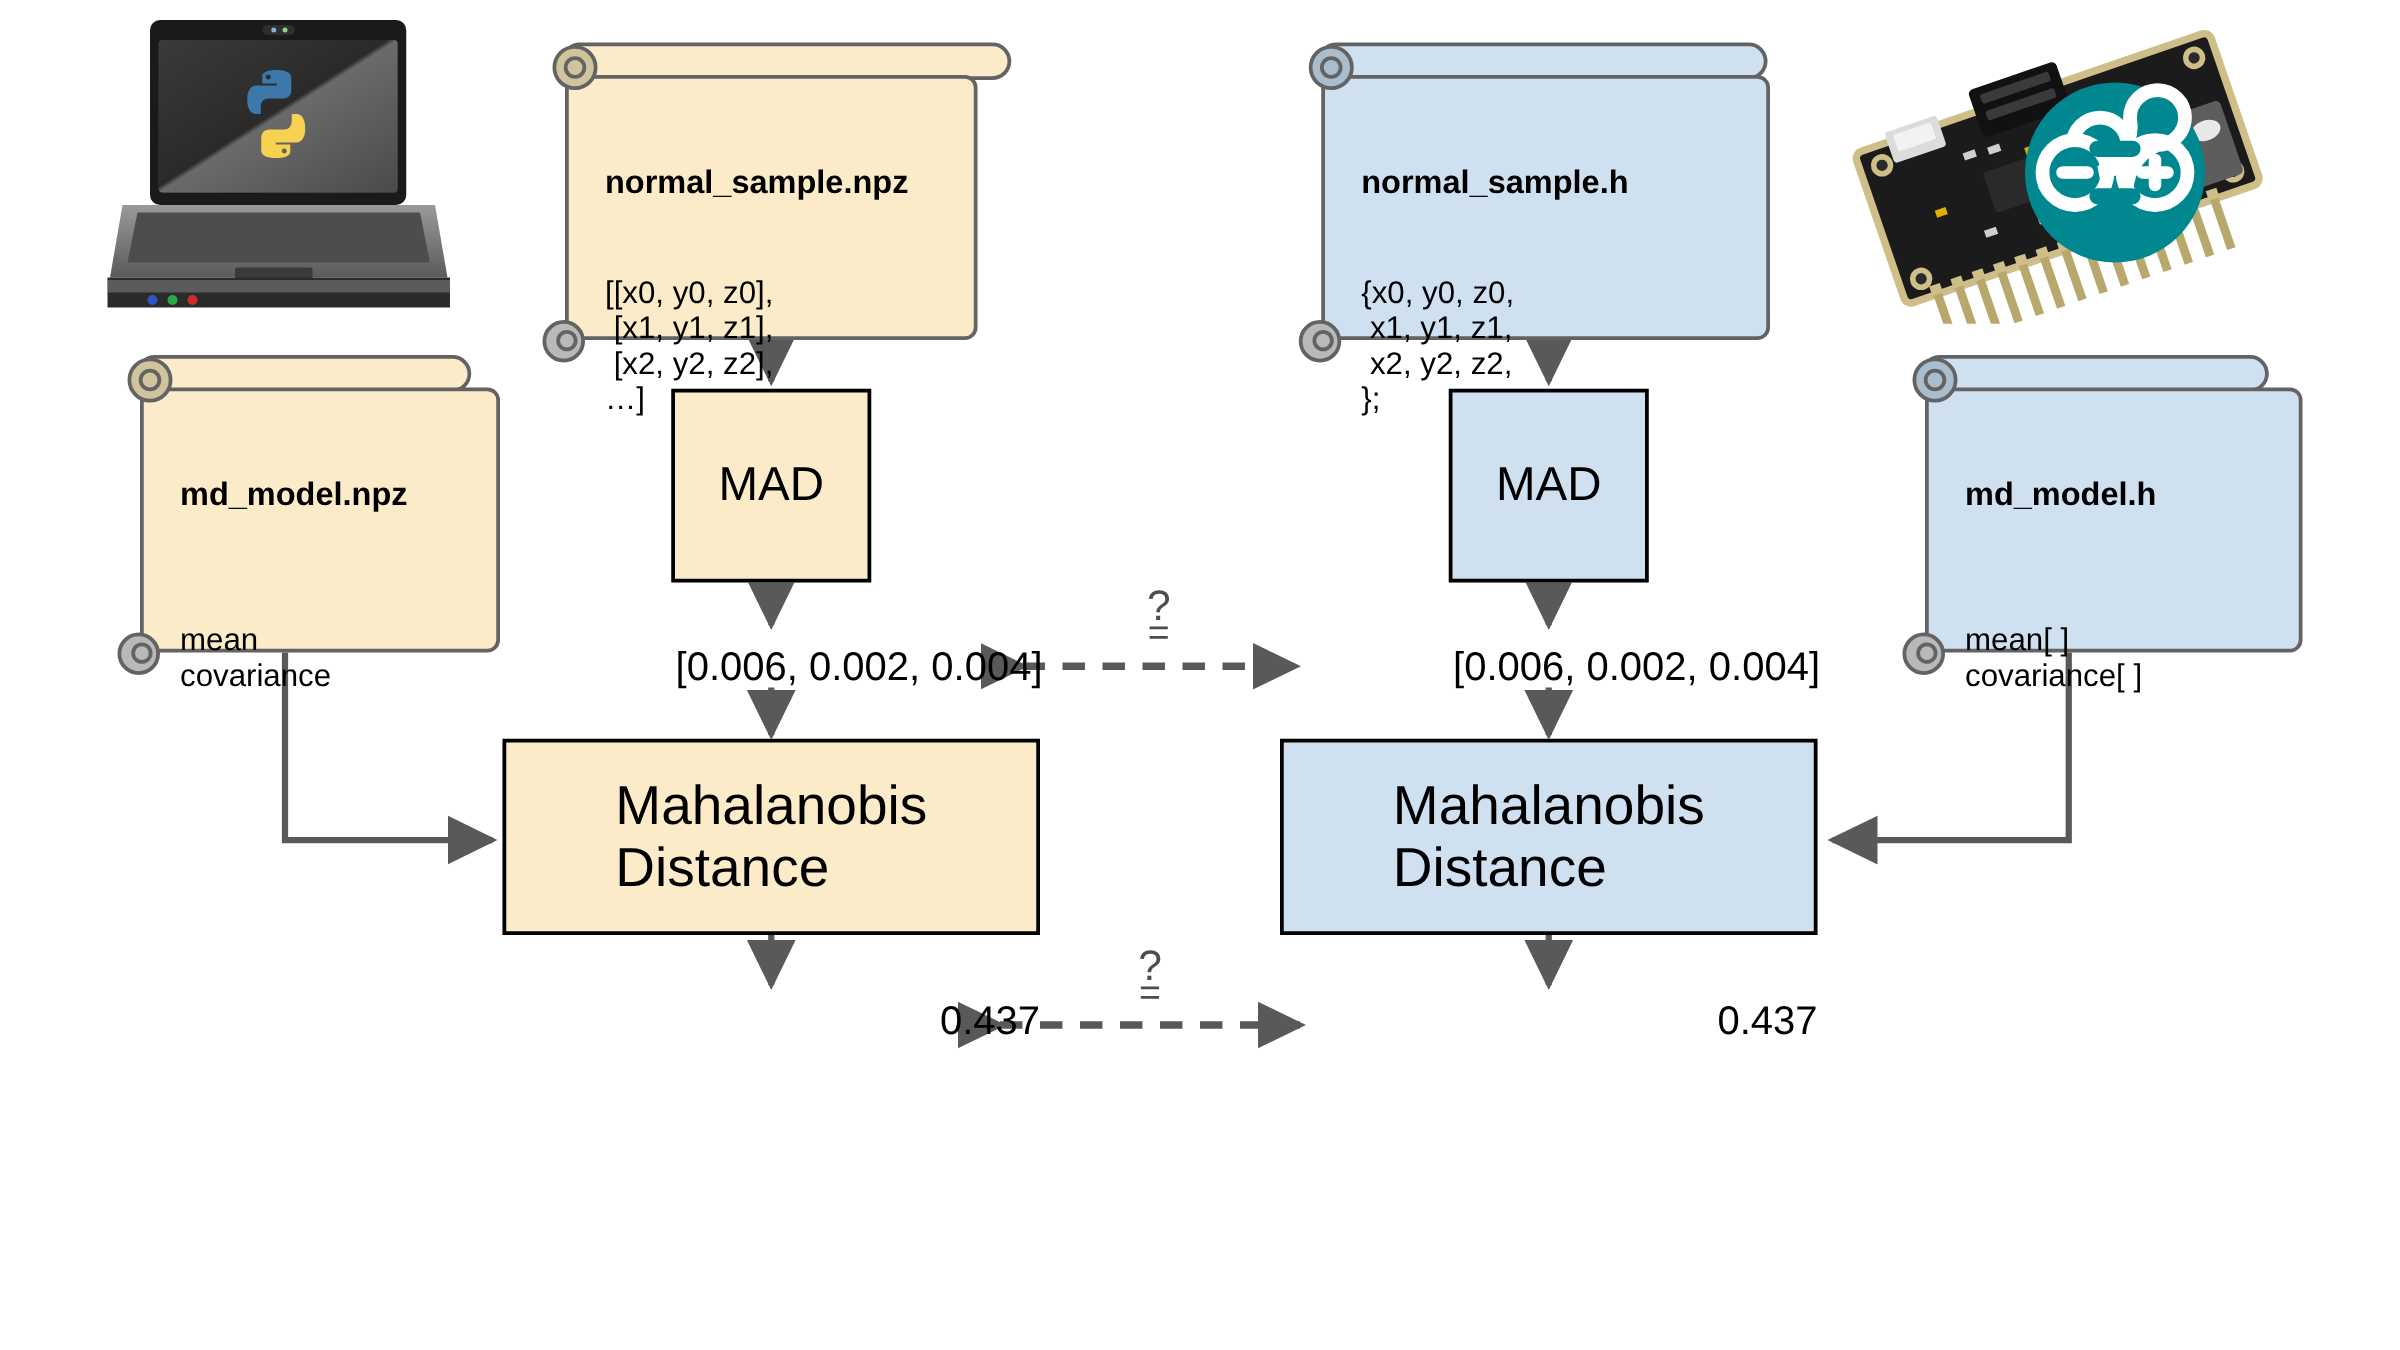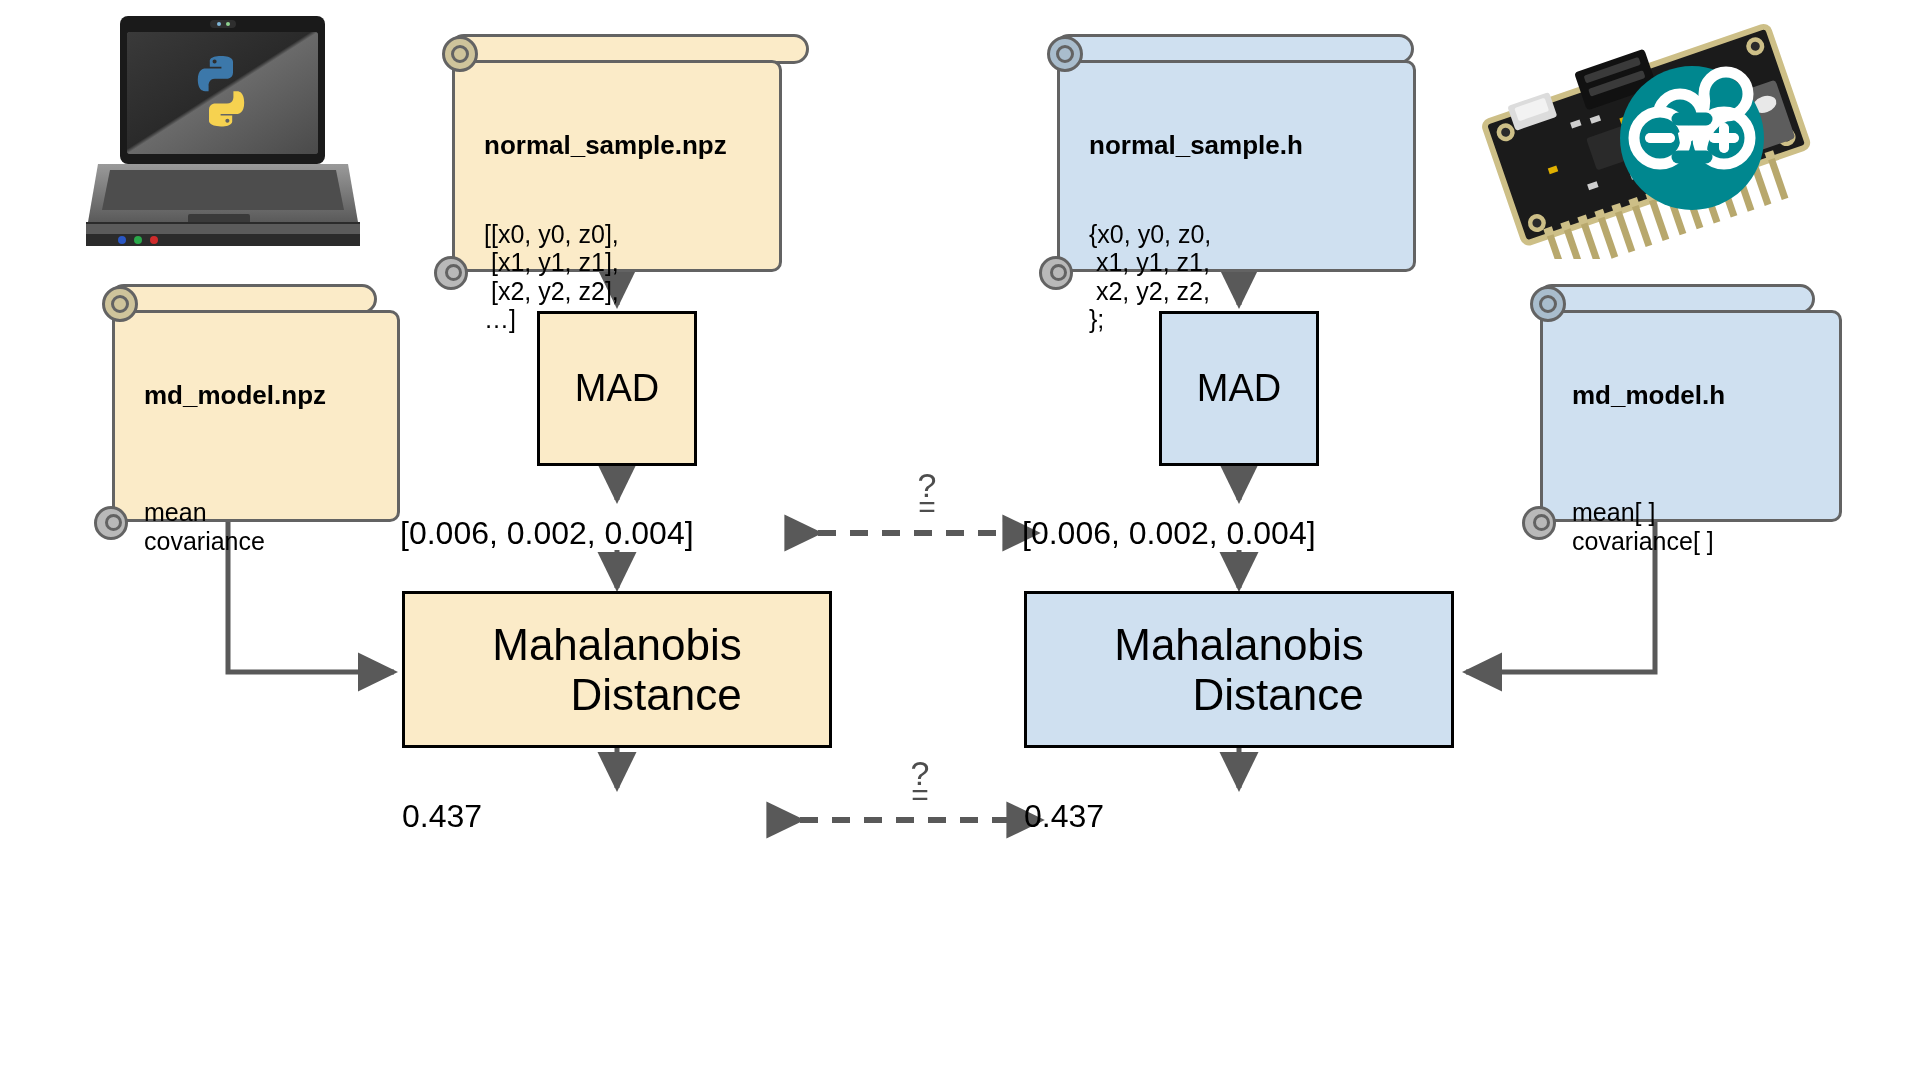--- a/index.html
+++ b/index.html
@@ -55,29 +55,29 @@
 
   .cream .body,.cream .toproll{background:#fbebc8;}
   .cream .curl-tl{background:#cfc49b;}
   .blue .body,.blue .toproll{background:#cfe0f0;}
   .blue .curl-tl{background:#a9bdcd;}
 
   
   .pbox{
     position:absolute;box-sizing:border-box;
     border:3px solid #000;display:flex;align-items:center;justify-content:center;
-    text-align:right;line-height:1.12;
+    text-align:left;line-height:1.12;
   }
   .pbox.cream{background:#fbebc8;}
   .pbox.blue{background:#cfe0f0;}
   .pbox.mad{font-size:38px;}
   .pbox.mdist{font-size:44px;}
 
   
-  .vlabel{position:absolute;font-size:32px;white-space:nowrap;text-align:left;}
+  .vlabel{position:absolute;font-size:32px;white-space:nowrap;text-align:right;}
 
   
   .qeq{position:absolute;text-align:center;line-height:0.78;color:#4d4d4d;font-size:30px;}
   .qeq .q{display:block;font-size:34px;}
   .qeq .e{display:block;font-size:30px;margin-top:-4px;}
 
   
   .artwork{position:absolute;}
 </style>
 </head>

